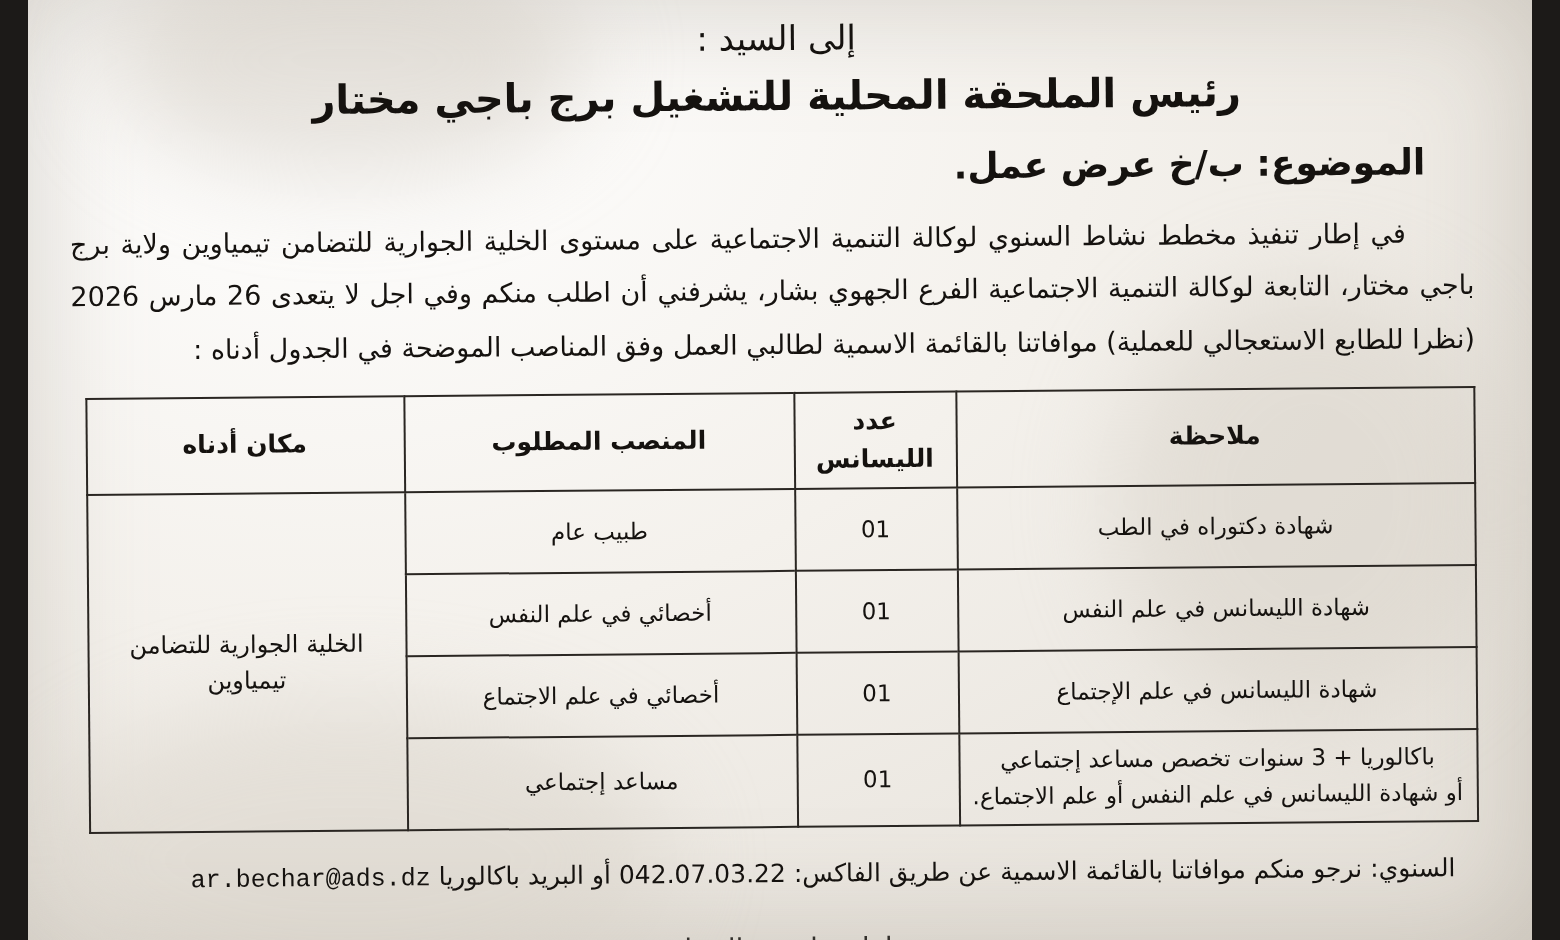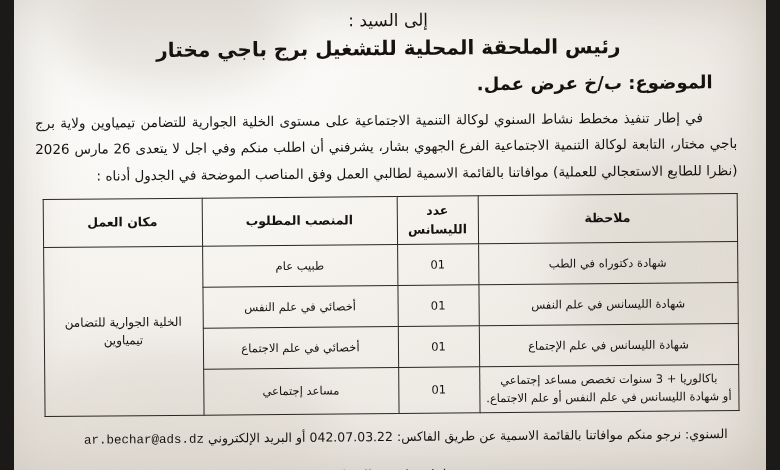--- a/index.html
+++ b/index.html
@@ -163,21 +163,21 @@
     <div class="subject">الموضوع: ب/خ عرض عمل.</div>
 
     <p class="body-par"><span class="indent"></span><span>في إطار تنفيذ مخطط نشاط السنوي لوكالة التنمية الاجتماعية على مستوى الخلية الجوارية للتضامن تيمياوين ولاية برج باجي مختار، التابعة لوكالة التنمية الاجتماعية الفرع الجهوي بشار، يشرفني أن اطلب منكم وفي اجل لا يتعدى 26 مارس 2026 (نظرا للطابع الاستعجالي للعملية) موافاتنا بالقائمة الاسمية لطالبي العمل وفق المناصب الموضحة في الجدول أدناه :</span></p>
 
     <table class="jobs">
       <thead>
         <tr>
           <th class="col-note">ملاحظة</th>
           <th class="col-count">عدد الليسانس</th>
           <th class="col-post">المنصب المطلوب</th>
-          <th class="col-place">مكان العمل</th>
+          <th class="col-place">مكان أدناه</th>
         </tr>
       </thead>
       <tbody>
         <tr>
           <td>شهادة دكتوراه في الطب</td>
           <td>01</td>
           <td>طبيب عام</td>
           <td class="place-cell" rowspan="4">الخلية الجوارية للتضامن تيمياوين</td>
         </tr>
         <tr>
@@ -196,20 +196,20 @@
           <td>01</td>
           <td>مساعد إجتماعي</td>
         </tr>
       </tbody>
     </table>
 
     <div class="note-line">
       <span>السنوي:</span>
       <span>نرجو منكم موافاتنا بالقائمة الاسمية عن طريق الفاكس:</span>
       <span>042.07.03.22</span>
-      <span>أو البريد الإلكتروني</span>
+      <span>أو البريد باكالوريا</span>
       <span class="email">ar.bechar@ads.dz</span>
     </div>
 
     <div class="closing">تقبلوا تحياتي... المخلصة</div>
 
   </div>
 </div>
 
 </body></html>

